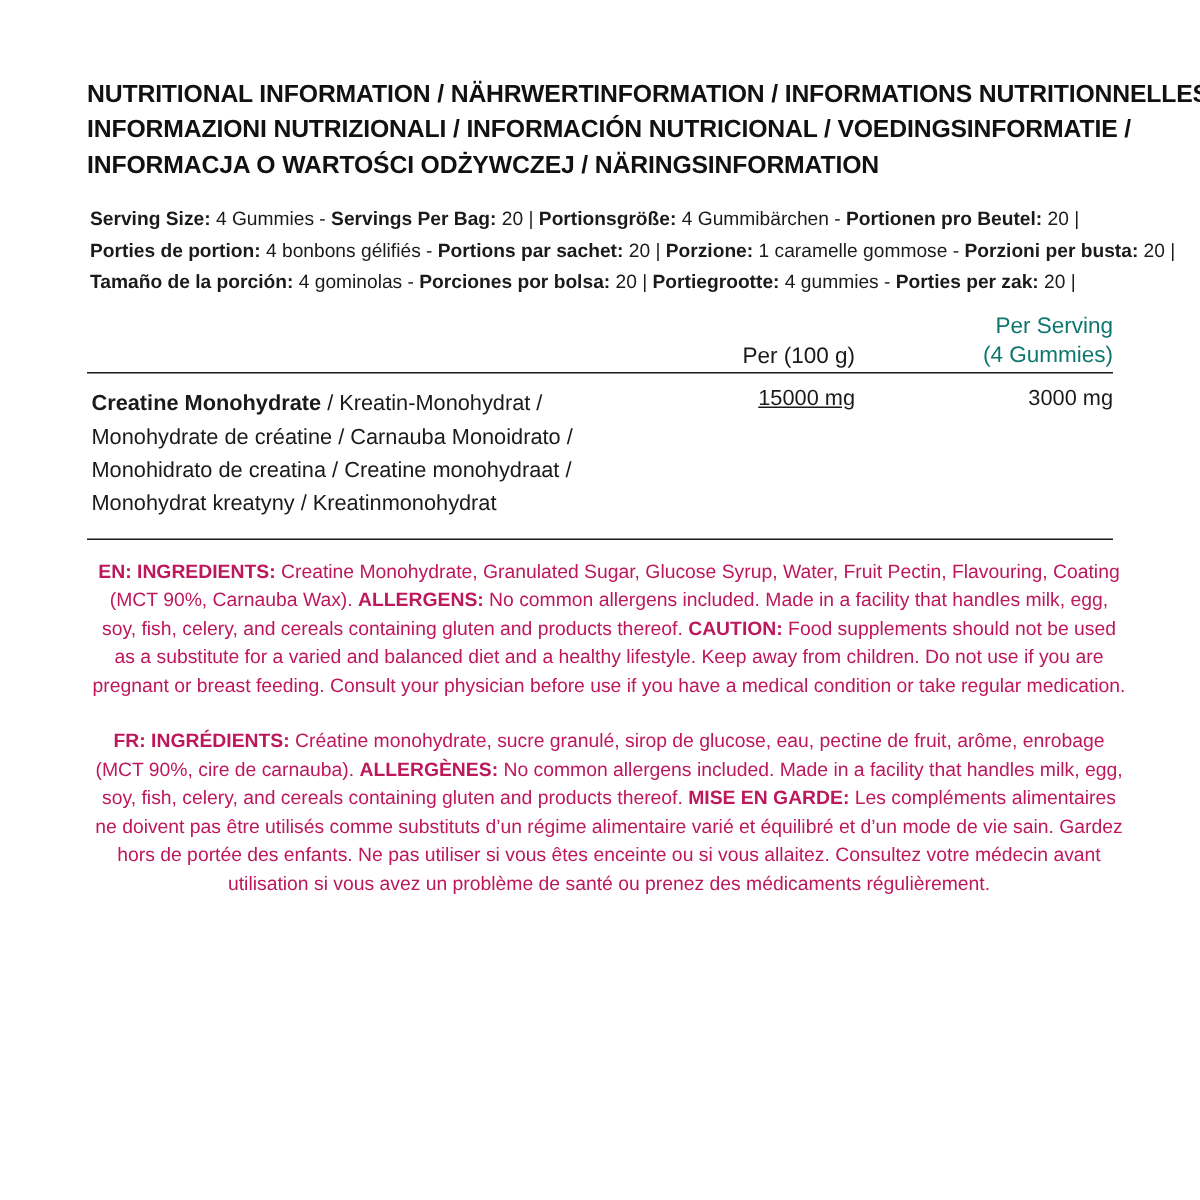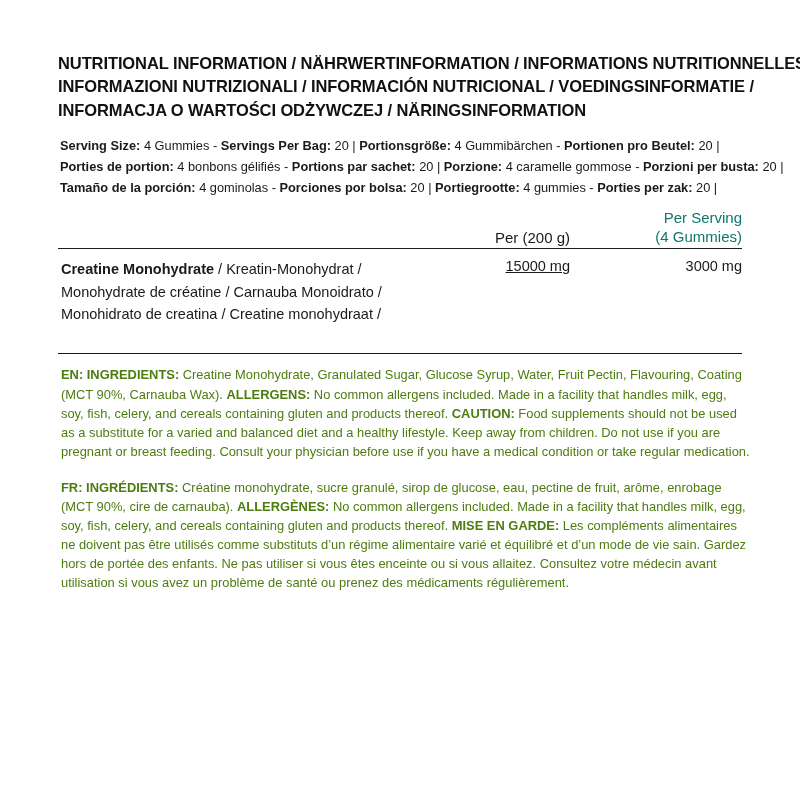--- a/index.html
+++ b/index.html
@@ -127,60 +127,61 @@
 
   
   .ingredients {
     margin-top: 11px;
     margin-left: 3px;
     width: 690px;
   }
   .para {
     font-size: 12.9px;
     line-height: 1.48;
-    color: #4d7c0f;
+    color: #be185d;
     margin: 0 0 17px 0;
-    text-align: left;
+    text-align: center;
   }
   .para b {
     font-weight: bold;
   }
 </style>
 </head>
 <body>
 
 <div class="page">
 
   <div class="title-block" id="title-block">
       <span class="line">NUTRITIONAL INFORMATION / NÄHRWERTINFORMATION / INFORMATIONS NUTRITIONNELLES /</span>
       <span class="line">INFORMAZIONI NUTRIZIONALI / INFORMACIÓN NUTRICIONAL / VOEDINGSINFORMATIE /</span>
       <span class="line">INFORMACJA O WARTOŚCI ODŻYWCZEJ / NÄRINGSINFORMATION</span>
     </div>
 
   <div class="servings" id="servings-block">
       <span class="srow"><b>Serving Size:</b><span> 4 Gummies  -  </span><b>Servings Per Bag:</b><span> 20  |  </span><b>Portionsgröße:</b><span> 4 Gummibärchen - </span><b>Portionen pro Beutel:</b><span> 20  |</span></span>
-      <span class="srow"><b>Porties de portion:</b><span> 4 bonbons gélifiés - </span><b>Portions par sachet:</b><span> 20  |  </span><b>Porzione:</b><span> 4 caramelle gommose - </span><b>Porzioni per busta:</b><span> 20  |</span></span>
+      <span class="srow"><b>Porties de portion:</b><span> 4 bonbons gélifiés - </span><b>Portions par sachet:</b><span> 20  |  </span><b>Porzione:</b><span> 1 caramelle gommose - </span><b>Porzioni per busta:</b><span> 20  |</span></span>
       <span class="srow"><b>Tamaño de la porción:</b><span> 4 gominolas - </span><b>Porciones por bolsa:</b><span> 20  |  </span><b>Portiegrootte:</b><span> 4 gummies - </span><b>Porties per zak:</b><span> 20  |</span></span>
     </div>
 
   <div class="col-head">
-    <div class="per100">Per (200 g)</div>
+    <div class="per100">Per (100 g)</div>
     <div class="perserv">
       <span>Per Serving</span>
       <span>(4 Gummies)</span>
     </div>
   </div>
 
   <hr class="rule">
 
   <div class="nutrient">
     <div class="names" id="nutrient-names">
         <span class="ln"><b>Creatine Monohydrate</b> / Kreatin-Monohydrat /</span>
         <span class="ln">Monohydrate de créatine / Carnauba Monoidrato /</span>
         <span class="ln">Monohidrato de creatina / Creatine monohydraat /</span>
+        <span class="ln">Monohydrat kreatyny / Kreatinmonohydrat</span>
       </div>
     <div class="v100">15000 mg</div>
     <div class="vserv">3000 mg</div>
   </div>
 
   <hr class="rule thin">
 
   <div class="ingredients">
     <p class="para" id="para-en"><b>EN: INGREDIENTS:</b><span> Creatine Monohydrate, Granulated Sugar, Glucose Syrup, Water, Fruit Pectin, Flavouring, Coating (MCT 90%, Carnauba Wax). </span><b>ALLERGENS:</b><span> No common allergens included. Made in a facility that handles milk, egg, soy, fish, celery, and cereals containing gluten and products thereof. </span><b>CAUTION:</b><span> Food supplements should not be used as a substitute for a varied and balanced diet and a healthy lifestyle. Keep away from children. Do not use if you are pregnant or breast feeding. Consult your physician before use if you have a medical condition or take regular medication.</span></p>
     <p class="para" id="para-fr"><b>FR: INGRÉDIENTS:</b><span> Créatine monohydrate, sucre granulé, sirop de glucose, eau, pectine de fruit, arôme, enrobage (MCT 90%, cire de carnauba). </span><b>ALLERGÈNES:</b><span> No common allergens included. Made in a facility that handles milk, egg, soy, fish, celery, and cereals containing gluten and products thereof.  </span><b>MISE EN GARDE:</b><span> Les compléments alimentaires ne doivent pas être utilisés comme substituts d’un régime alimentaire varié et équilibré et d’un mode de vie sain. Gardez hors de portée des enfants. Ne pas utiliser si vous êtes enceinte ou si vous allaitez. Consultez votre médecin avant utilisation si vous avez un problème de santé ou prenez des médicaments régulièrement.</span></p>

